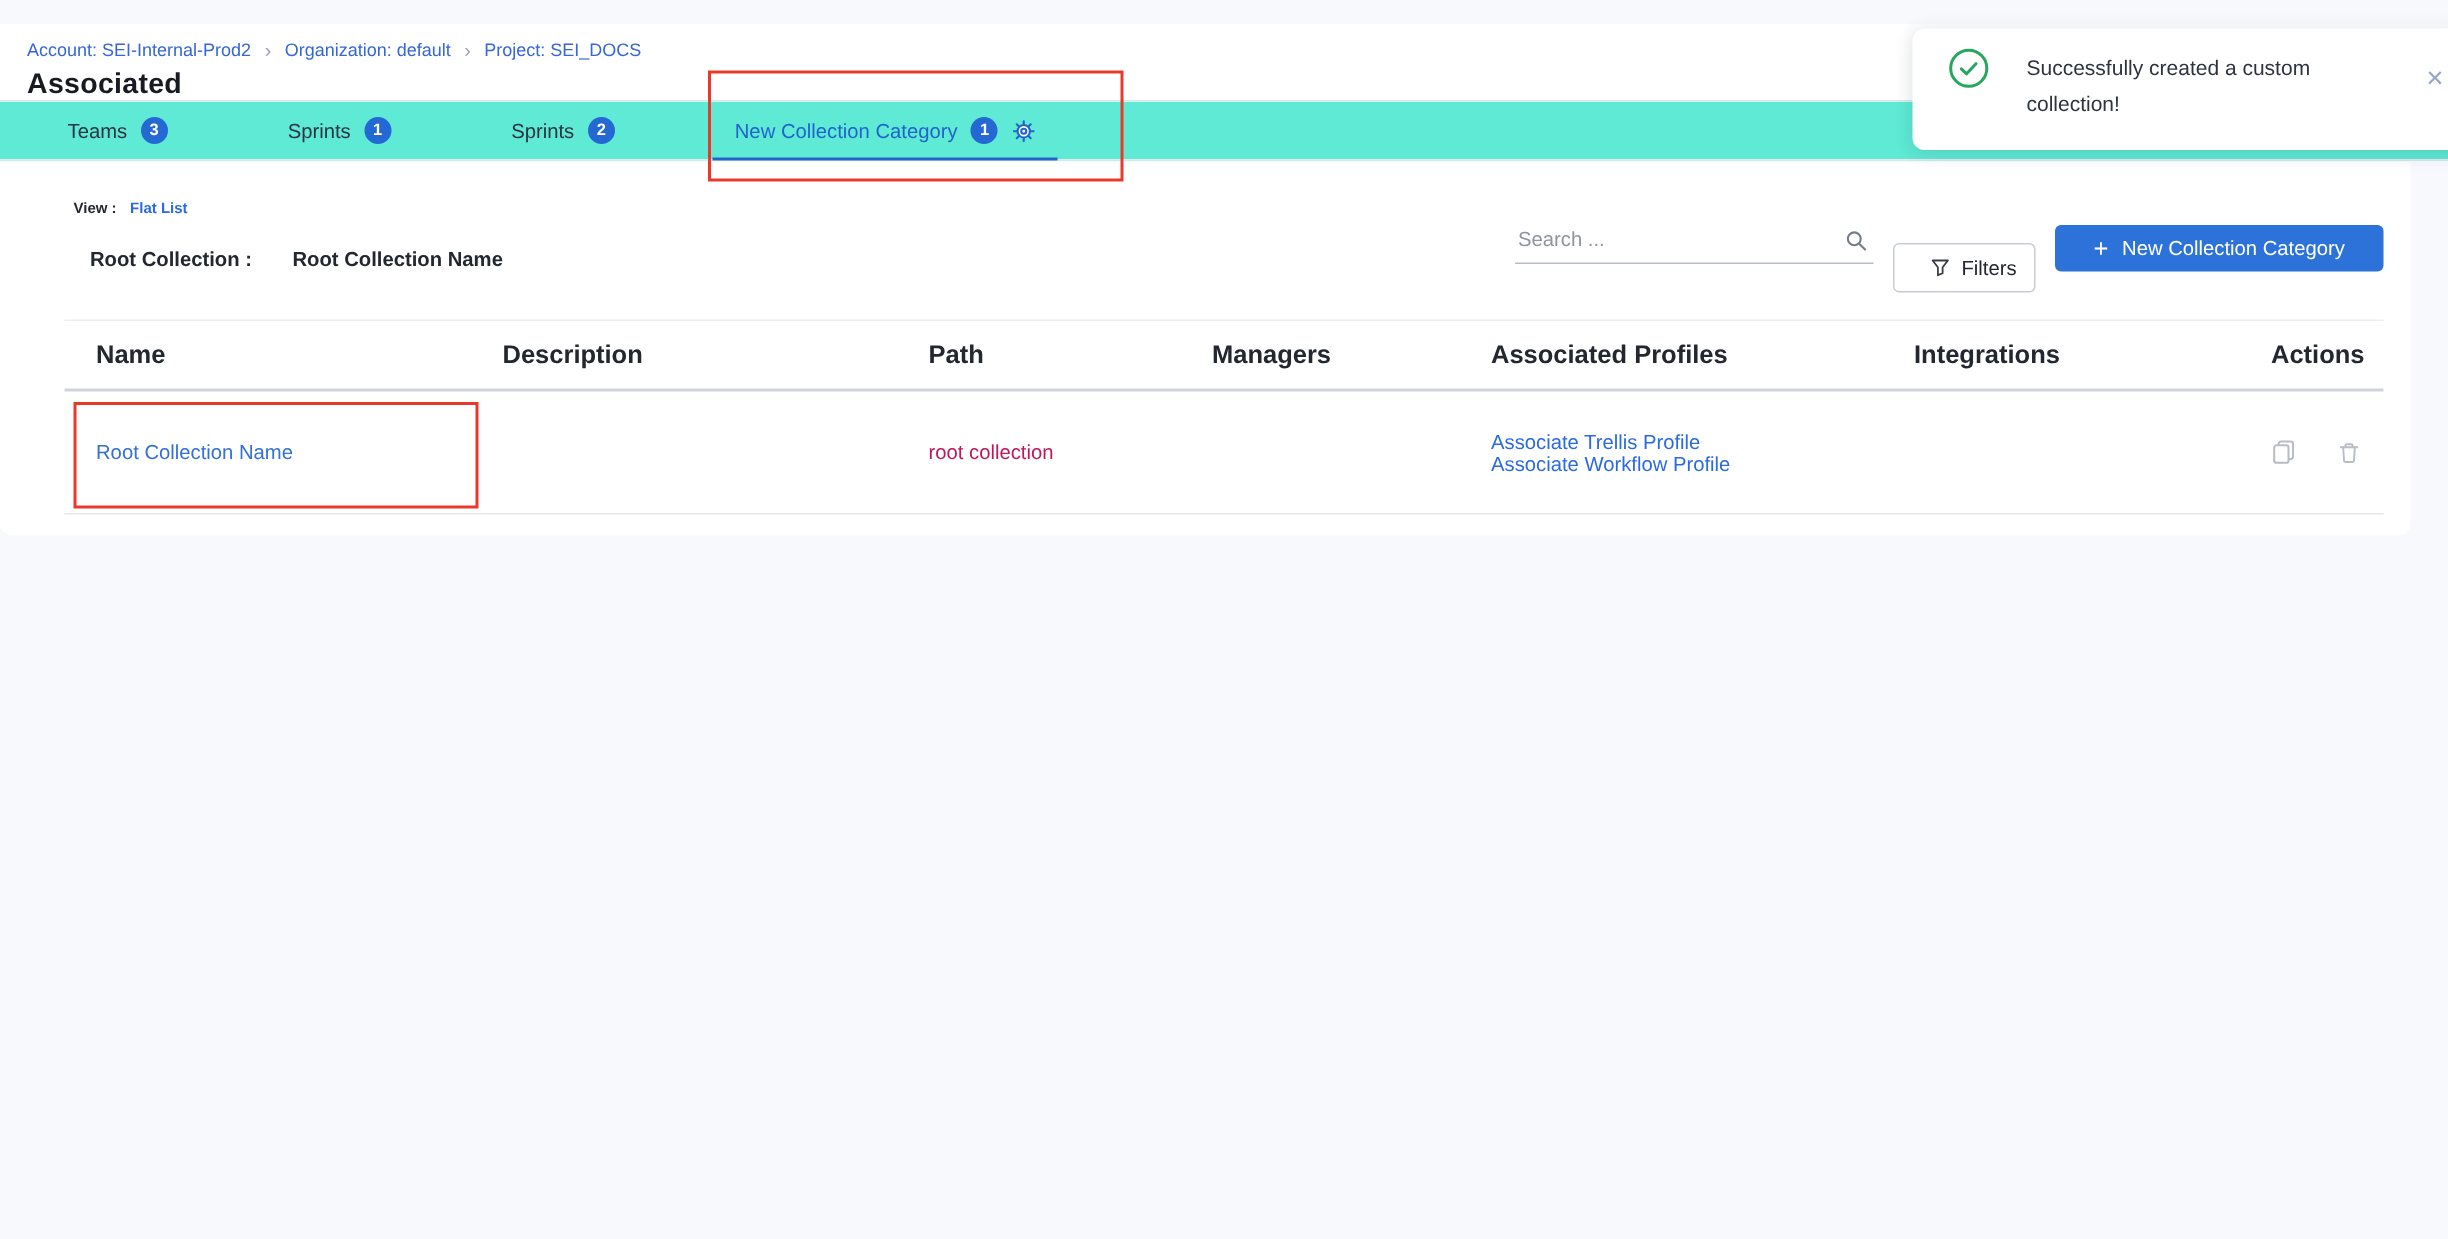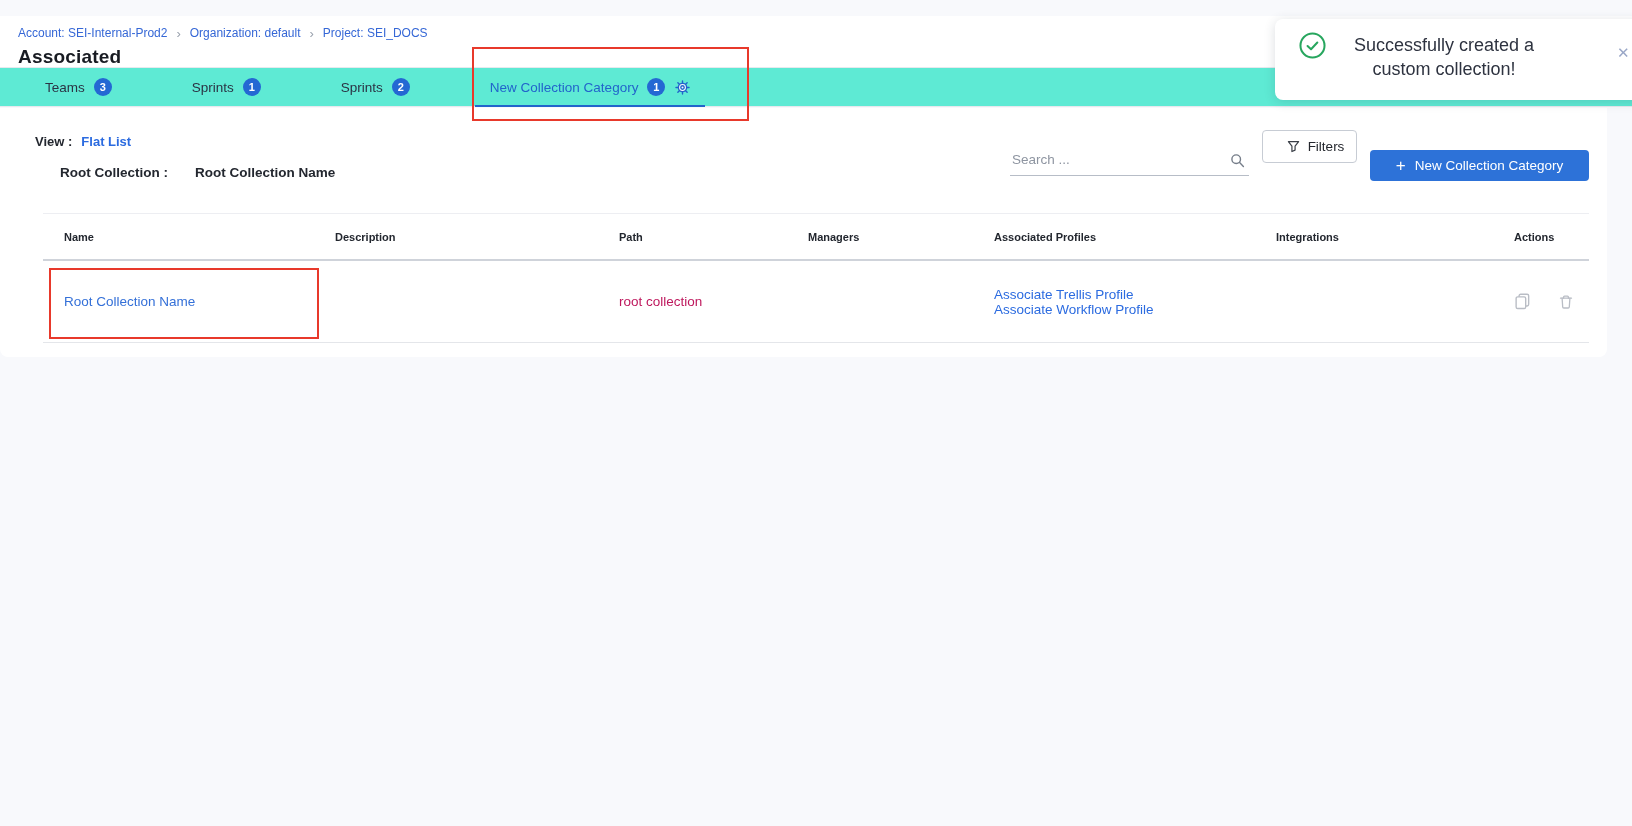--- a/index.html
+++ b/index.html
@@ -27,49 +27,49 @@
     display:flex; align-items:center; padding-left:45px;
   }
   .tab { position:relative; display:flex; align-items:center; gap:9px; height:100%; margin-right:80px; font-size:13.5px; font-weight:500; color:#2b3344; cursor:pointer; }
   .tab.active { color:#2264cb; }
   .tab.active::after { content:""; position:absolute; left:-15px; right:-15px; bottom:-1px; height:2.5px; background:#2264cb; }
   .badge { width:18px; height:18px; border-radius:50%; background:#2468d3; color:#fff; font-size:11px; font-weight:600; display:flex; align-items:center; justify-content:center; flex:0 0 auto; }
   .gear { display:flex; align-items:center; margin-left:1px; }
 
   
   .card { position:absolute; top:108px; left:0; width:1607px; height:249px; background:#ffffff; border-radius:0 0 8px 8px; }
-  .view-row { position:absolute; left:35px; top:26px; display:flex; gap:9px; font-size:13px; font-weight:600; color:#23272f; }
+  .view-row { position:absolute; left:49px; top:26px; display:flex; gap:9px; font-size:10px; font-weight:600; color:#23272f; }
   .view-row a { color:#2b6be0; }
   .root-row { position:absolute; left:60px; top:57px; display:flex; gap:27px; font-size:13.5px; font-weight:600; color:#23272f; }
 
   .search-wrap { position:absolute; left:1010px; top:38px; width:239px; }
   .search-input { width:100%; border:none; border-bottom:1px solid #b7bdc7; background:transparent; font-size:13.5px; padding:6px 26px 8px 2px; color:#333; outline:none; font-family:inherit; }
   .search-input::placeholder { color:#8e95a1; }
   .search-icon { position:absolute; right:4px; top:7px; }
 
-  .filters-btn { position:absolute; left:1262px; top:22px; width:95px; height:33px; background:#fff; border:1px solid #c7ccd4; border-radius:4px; display:flex; align-items:center; justify-content:center; gap:8px; font-size:13.5px; color:#23262d; cursor:pointer;padding-left:12px; }
+  .filters-btn { position:absolute; left:1262px; top:54px; width:95px; height:33px; background:#fff; border:1px solid #c7ccd4; border-radius:4px; display:flex; align-items:center; justify-content:center; gap:8px; font-size:13.5px; color:#23262d; cursor:pointer;padding-left:12px; }
   .new-btn { position:absolute; left:1370px; top:42px; width:219px; height:31px; background:#2d72d8; border:none; border-radius:4px; display:flex; align-items:center; justify-content:center; gap:9px; color:#fff; font-size:13.5px; font-weight:500; cursor:pointer; font-family:inherit; }
   .new-btn .plus { font-size:17px; font-weight:400; line-height:1; margin-top:-1px; }
 
   
   .table { position:absolute; left:43px; top:105px; width:1546px; }
   .thead, .trow { display:grid; grid-template-columns:271px 284px 189px 186px 282px 238px 1fr; padding-left:21px; align-items:center; }
-  .thead { height:48px; border-top:1px solid #edeef2; border-bottom:2px solid #cfd3da; font-size:11px; font-weight:700; color:#23272f; }
+  .thead { height:48px; border-top:1px solid #edeef2; border-bottom:2px solid #cfd3da; font-size:17px; font-weight:700; color:#23272f; }
   .trow { height:82px; border-bottom:1px solid #e4e6ea; font-size:13.5px; }
   .cell-link { color:#3470d8; }
   .cell-path { color:#be185d; }
   .profiles { display:flex; flex-direction:column; gap:0; }
   .profiles a { color:#2b6be0; }
   .actions { display:flex; gap:27px; align-items:center; }
   .action-icon { cursor:pointer; display:flex; }
 
   
   .toast { position:absolute; top:19px; left:1275px; width:370px; height:81px; background:#fff; border-radius:8px; box-shadow:0 2px 12px rgba(40,50,70,.16); z-index:9; }
   .toast-icon { position:absolute; left:24px; top:13px; }
-  .toast-msg { position:absolute; left:64px; top:14px; width:210px; font-size:18px; color:#2e3340; line-height:24px;text-align:center; }
+  .toast-msg { position:absolute; left:76px; top:14px; width:210px; font-size:14px; color:#2e3340; line-height:24px; }
   .toast-close { position:absolute; left:342px; top:26px; color:#9aa7c7; font-size:15px; cursor:pointer; line-height:1; }
 
   
   .red-box { position:absolute; border:2.5px solid #e8392b; background:transparent; pointer-events:none; z-index:8; }
   #red-box-tab { left:472px; top:47px; width:277px; height:74px; }
   #red-box-row { left:49px; top:268px; width:270px; height:71px; }
 
   svg { display:block; }
 </style>
 </head>

